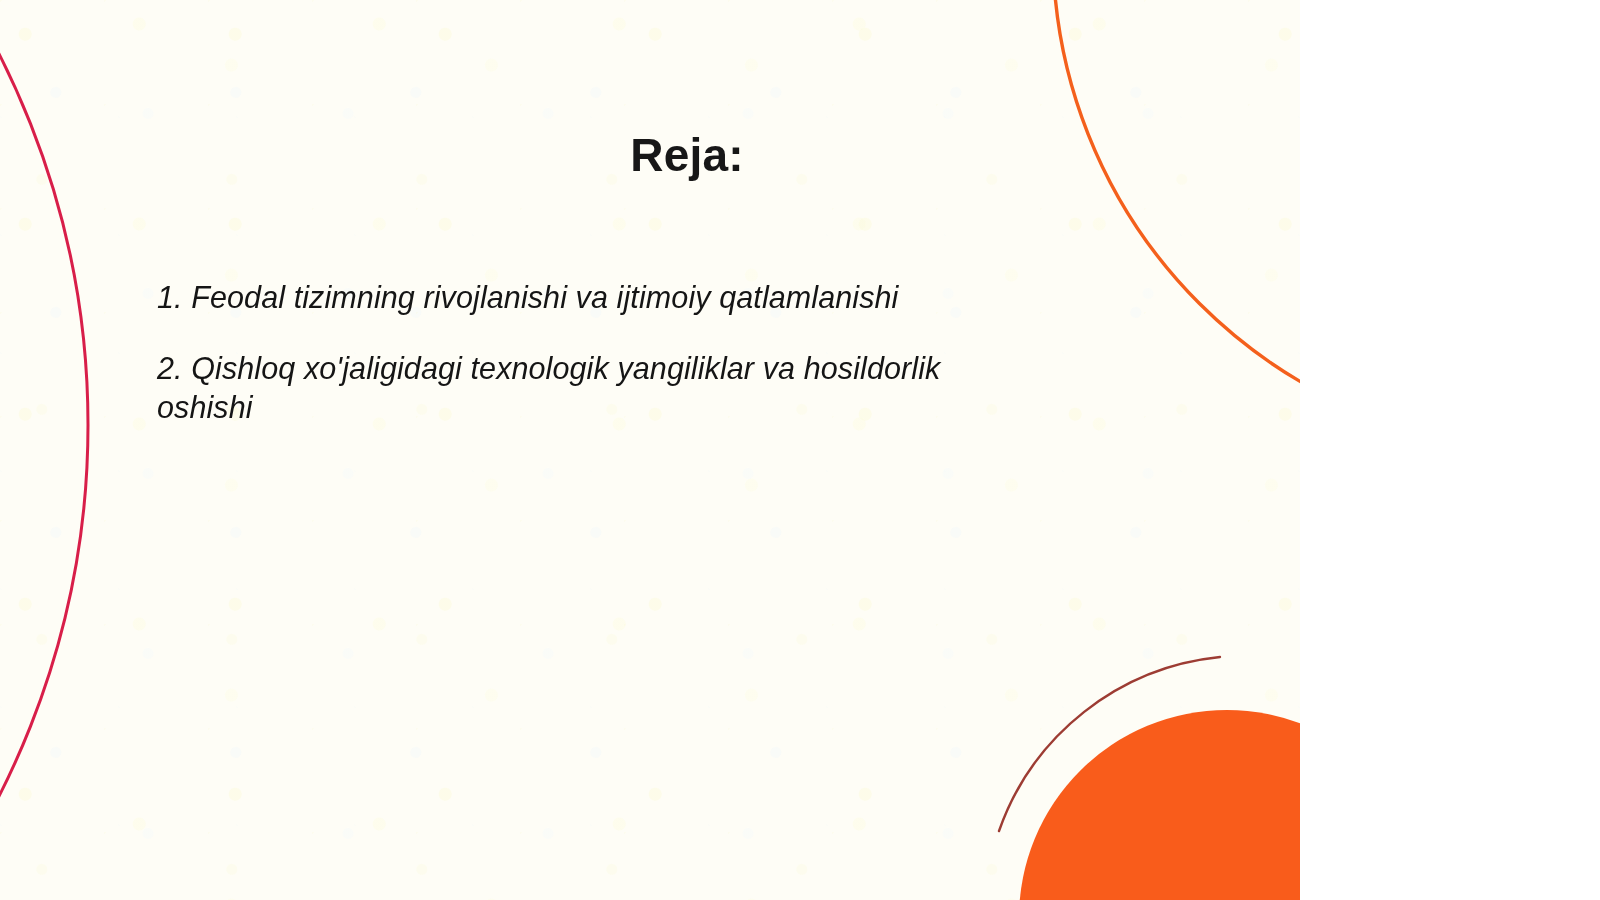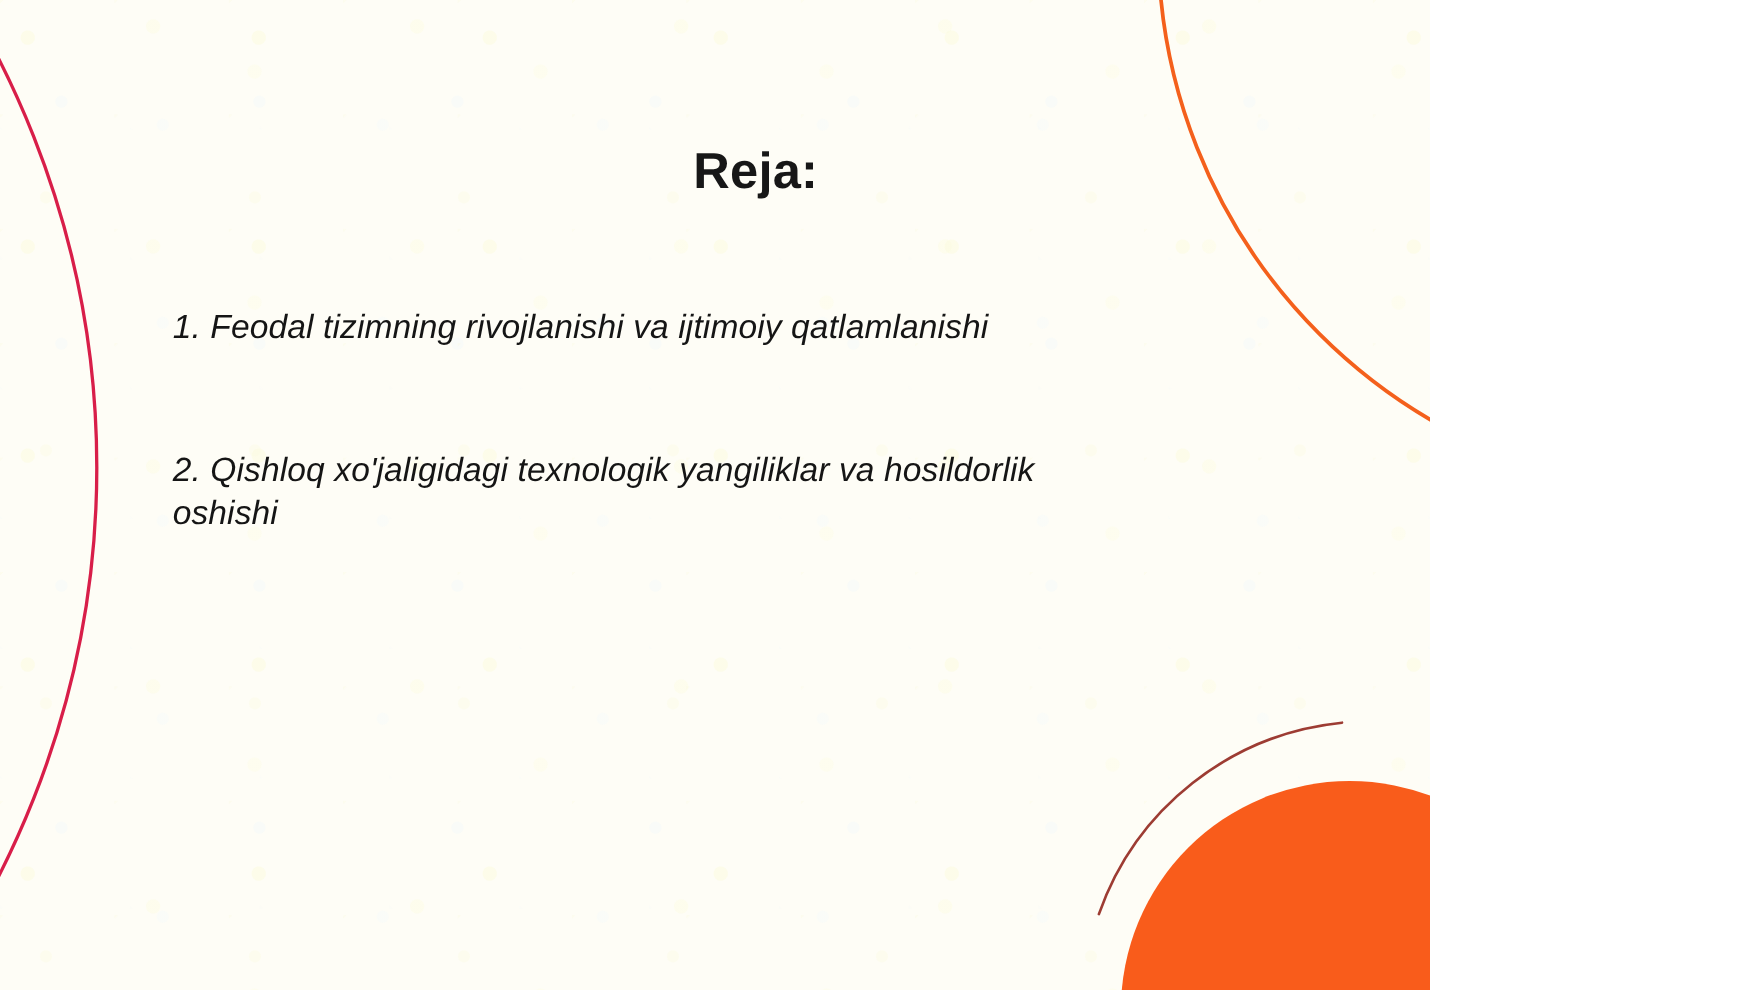--- a/index.html
+++ b/index.html
@@ -97,21 +97,21 @@
     left: 157px;
     width: 880px;
   }
   .item {
     font-size: 30.5px;
     font-style: italic;
     color: #151515;
     line-height: 1.26;
     letter-spacing: .1px;
   }
-  .item-1 { margin-bottom: 92px; }
+  .item-1 { margin-bottom: 33px; }
   .item-2 { margin-bottom: 21px; }
   .item-3 { margin-bottom: 0; }
 </style>
 </head>
 <body>
 
 <div id="slide">
 
   <div class="bg-base"></div>
   <div class="bg-noise"></div>

